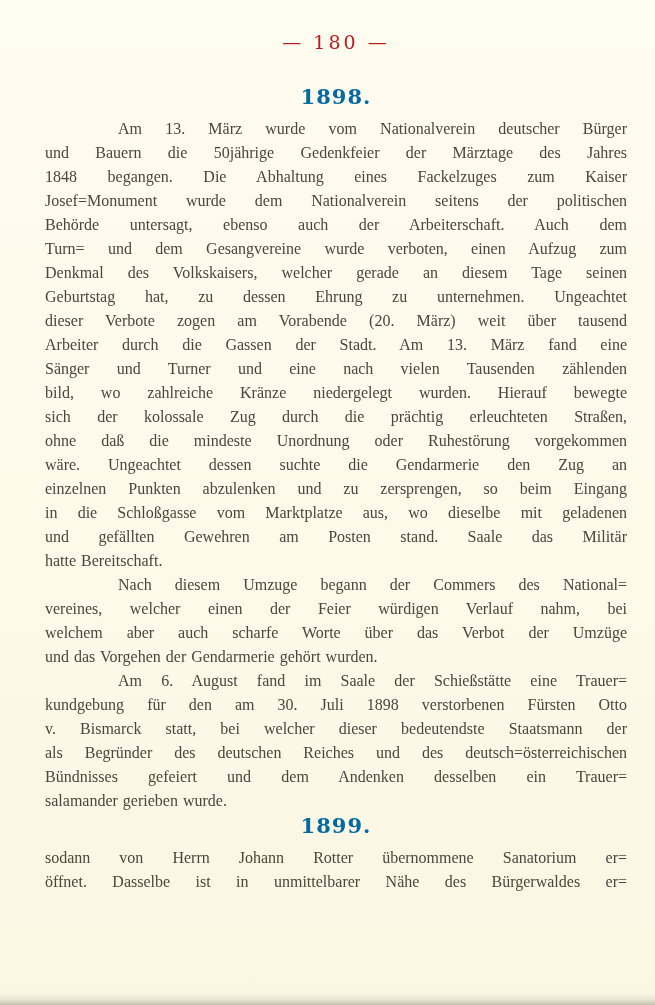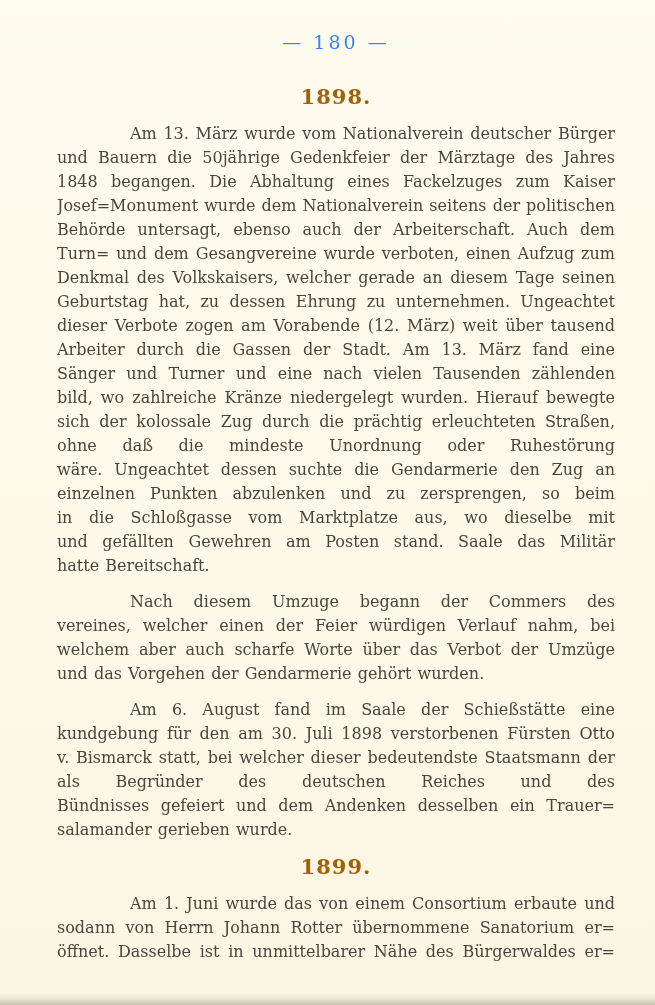--- a/index.html
+++ b/index.html
@@ -25,36 +25,37 @@
     left: 45px;
     top: 0;
     width: 582px;
   }
   .page-number {
     margin-top: 30px;
     line-height: 24px;
     text-align: center;
     font-size: 19px;
     letter-spacing: 3px;
-    color: #3b82f6;
+    color: #b91c1c;
   }
   .section-heading {
     margin: 0 0 7px 0;
     line-height: 26px;
     text-align: center;
     font-size: 21px;
     font-weight: 700;
     letter-spacing: 1px;
-    color: #a16207;
+    color: #0369a1;
   }
   .section-heading.first {
     margin-top: 30px;
   }
   .paragraph {
-    margin: 12px;
+    margin: 0;
+    font-family: Liberation Serif, serif;
   }
   .line {
     font-size: 16px;
     line-height: 24px;
     height: 24px;
     overflow: hidden;
     text-align: justify;
     text-align-last: justify;
     word-spacing: 1px;
   }
@@ -87,21 +88,21 @@
         <div class="section-heading first">1898.</div>
         <div class="paragraph">
           <div class="line indent">Am 13. März wurde vom Nationalverein deutscher Bürger</div>
           <div class="line">und Bauern die 50jährige Gedenkfeier der Märztage des Jahres</div>
           <div class="line">1848 begangen. Die Abhaltung eines Fackelzuges zum Kaiser</div>
           <div class="line">Josef=Monument wurde dem Nationalverein seitens der politischen</div>
           <div class="line">Behörde untersagt, ebenso auch der Arbeiterschaft. Auch dem</div>
           <div class="line">Turn= und dem Gesangvereine wurde verboten, einen Aufzug zum</div>
           <div class="line">Denkmal des Volkskaisers, welcher gerade an diesem Tage seinen</div>
           <div class="line">Geburtstag hat, zu dessen Ehrung zu unternehmen. Ungeachtet</div>
-          <div class="line">dieser Verbote zogen am Vorabende (12. März) weit über tausend</div>
+          <div class="line">dieser Verbote zogen am Vorabende (20. März) weit über tausend</div>
           <div class="line">Arbeiter durch die Gassen der Stadt. Am 13. März fand eine</div>
           <div class="line">Sänger und Turner und eine nach vielen Tausenden zählenden</div>
           <div class="line">bild, wo zahlreiche Kränze niedergelegt wurden. Hierauf bewegte</div>
           <div class="line">sich der kolossale Zug durch die prächtig erleuchteten Straßen,</div>
           <div class="line">ohne daß die mindeste Unordnung oder Ruhestörung vorgekommen</div>
           <div class="line">wäre. Ungeachtet dessen suchte die Gendarmerie den Zug an</div>
           <div class="line">einzelnen Punkten abzulenken und zu zersprengen, so beim Eingang</div>
           <div class="line">in die Schloßgasse vom Marktplatze aus, wo dieselbe mit geladenen</div>
           <div class="line">und gefällten Gewehren am Posten stand. Saale das Militär</div>
           <div class="line para-end">hatte Bereitschaft.</div>
@@ -115,20 +116,19 @@
         <div class="paragraph">
           <div class="line indent">Am 6. August fand im Saale der Schießstätte eine Trauer=</div>
           <div class="line">kundgebung für den am 30. Juli 1898 verstorbenen Fürsten Otto</div>
           <div class="line">v. Bismarck statt, bei welcher dieser bedeutendste Staatsmann der</div>
           <div class="line">als Begründer des deutschen Reiches und des deutsch=österreichischen</div>
           <div class="line">Bündnisses gefeiert und dem Andenken desselben ein Trauer=</div>
           <div class="line para-end">salamander gerieben wurde.</div>
         </div>
         <div class="section-heading">1899.</div>
         <div class="paragraph">
-          <div class="line indent">Am 1. Juni wurde das von einem Consortium erbaute und</div>
           <div class="line">sodann von Herrn Johann Rotter übernommene Sanatorium er=</div>
           <div class="line">öffnet. Dasselbe ist in unmittelbarer Nähe des Bürgerwaldes er=</div>
         </div>
       </div>
   </div>
   <div class="bottom-edge"></div>
 </div>
 
 </body></html>

